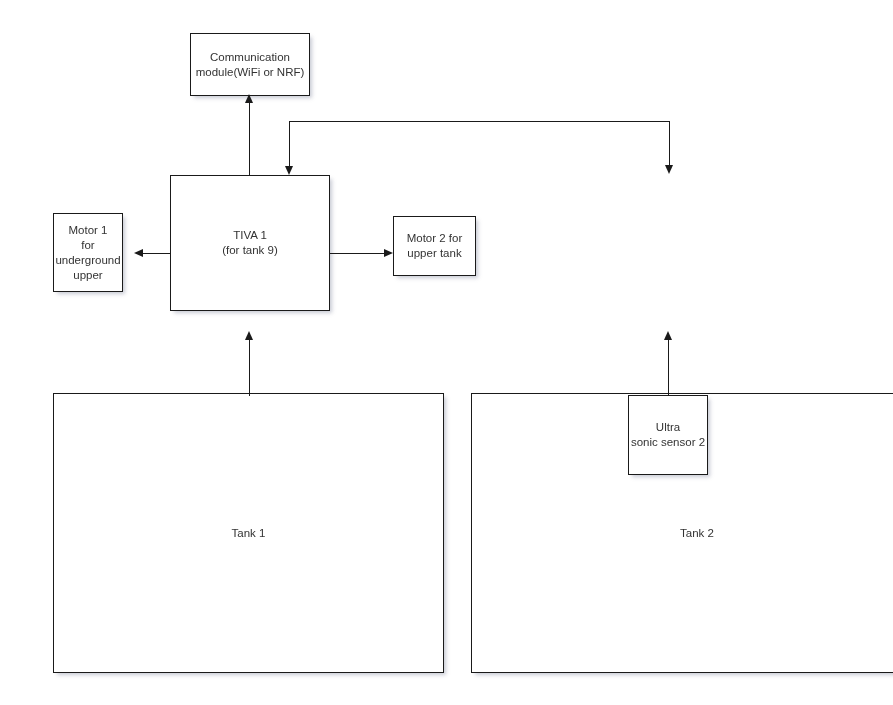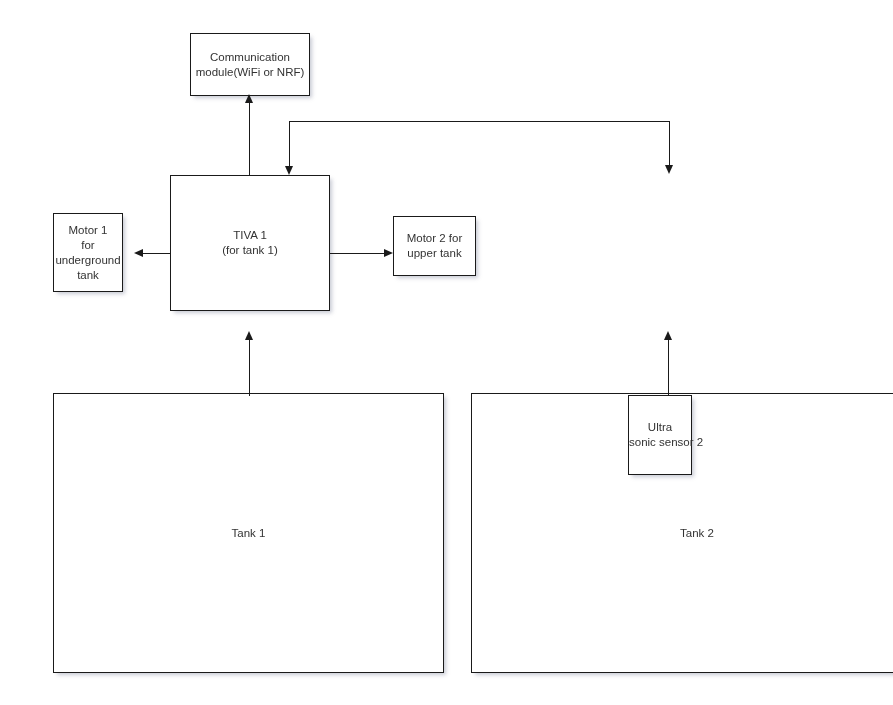--- a/index.html
+++ b/index.html
@@ -75,42 +75,42 @@
 </head>
 <body>
 
 <div id="canvas">
 
   <div class="node" style="left:190px; top:33px; width:120px; height:63px;">
     <span class="label"><span>Communication</span><br><span>module(WiFi or NRF)</span></span>
   </div>
 
   <div class="node" style="left:170px; top:175px; width:160px; height:136px;">
-    <span class="label"><span>TIVA 1</span><br><span>(for tank 1)</span></span>
+    <span class="label"><span>TIVA 1</span><br><span>(for tank 9)</span></span>
   </div>
 
 
   <div class="node" style="left:53px; top:213px; width:70px; height:79px;">
-    <span class="label"><span>Motor 1</span><br><span>for</span><br><span>underground</span><br><span>tank</span></span>
+    <span class="label"><span>Motor 1</span><br><span>for</span><br><span>underground</span><br><span>upper</span></span>
   </div>
 
   <div class="node" style="left:393px; top:216px; width:83px; height:60px;">
     <span class="label"><span>Motor 2 for</span><br><span>upper tank</span></span>
   </div>
 
   <div class="node tank" style="left:53px; top:393px; width:391px; height:280px;">
     <span class="label">Tank 1</span>
   </div>
 
   <div class="node tank" style="left:471px; top:393px; width:452px; height:280px;">
     <span class="label">Tank 2</span>
   </div>
 
 
-  <div class="node" style="left:628px; top:395px; width:64px; height:80px;">
+  <div class="node" style="left:628px; top:395px; width:80px; height:80px;">
     <span class="label"><span>Ultra</span><br><span>sonic sensor 2</span></span>
   </div>
 
   <div class="edge">
     <div class="seg v" style="left:249px; top:101px; height:74px;"></div>
     <div class="arrow up" style="left:244.5px; top:94px;"></div>
   </div>
 
   <div class="edge">
     <div class="seg h" style="left:142px; top:253px; width:29px;"></div>

